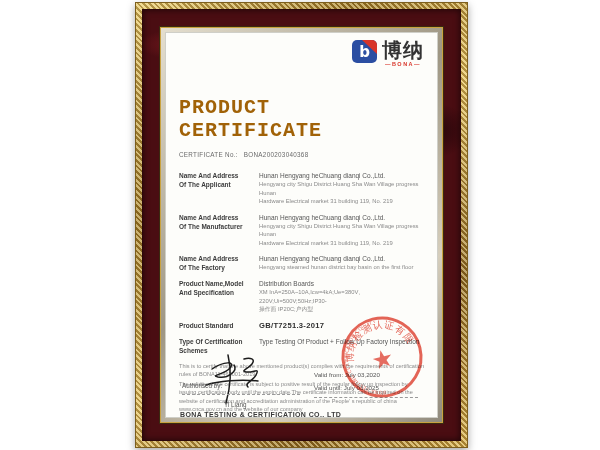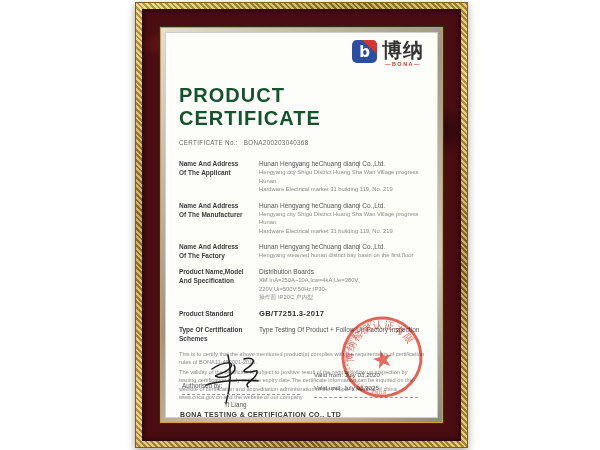--- a/index.html
+++ b/index.html
@@ -32,22 +32,22 @@
   
   .content{position:absolute;inset:0;padding:0 13px;box-sizing:border-box;color:#444;}
   .pre{white-space:pre-line;}
 
   .logo-row{display:flex;justify-content:flex-end;align-items:flex-start;margin-top:7px;height:26px;}
   .logo-icon{width:25px;height:23px;margin-right:5px;}
   .logo-text{display:flex;flex-direction:column;align-items:center;line-height:1;}
   .logo-cn{font-size:20px;font-weight:700;color:#333;letter-spacing:1px;}
   .logo-en{font-size:5.5px;color:#d8352a;letter-spacing:1.5px;margin-top:2px;font-weight:700;}
 
-  .title{margin-top:18px;font-family:Liberation Sans, sans-serif;font-size:20px;font-weight:700;
-    color:#14532d;letter-spacing:1px;}
+  .title{margin-top:30px;font-family:Liberation Mono, monospace;font-size:20px;font-weight:700;
+    color:#a16207;letter-spacing:1px;}
   .certno{margin-top:9px;font-size:6.3px;color:#6a6a6a;letter-spacing:.3px;}
   .certno .no{margin-left:6px;}
 
   .rows{margin-top:13px;}
   .row{display:flex;margin-bottom:7px;}
   .row-label{width:80px;flex:0 0 80px;font-size:6.5px;line-height:9px;font-weight:700;color:#3c3c3c;}
   .row-value{flex:1;}
   .value-main{font-size:6.5px;line-height:9px;color:#555;}
   .value-sub{font-size:5.8px;line-height:8.5px;color:#8a8a8a;}
   .value-strong{font-size:7.6px;font-weight:700;color:#2e2e2e;letter-spacing:.3px;}

